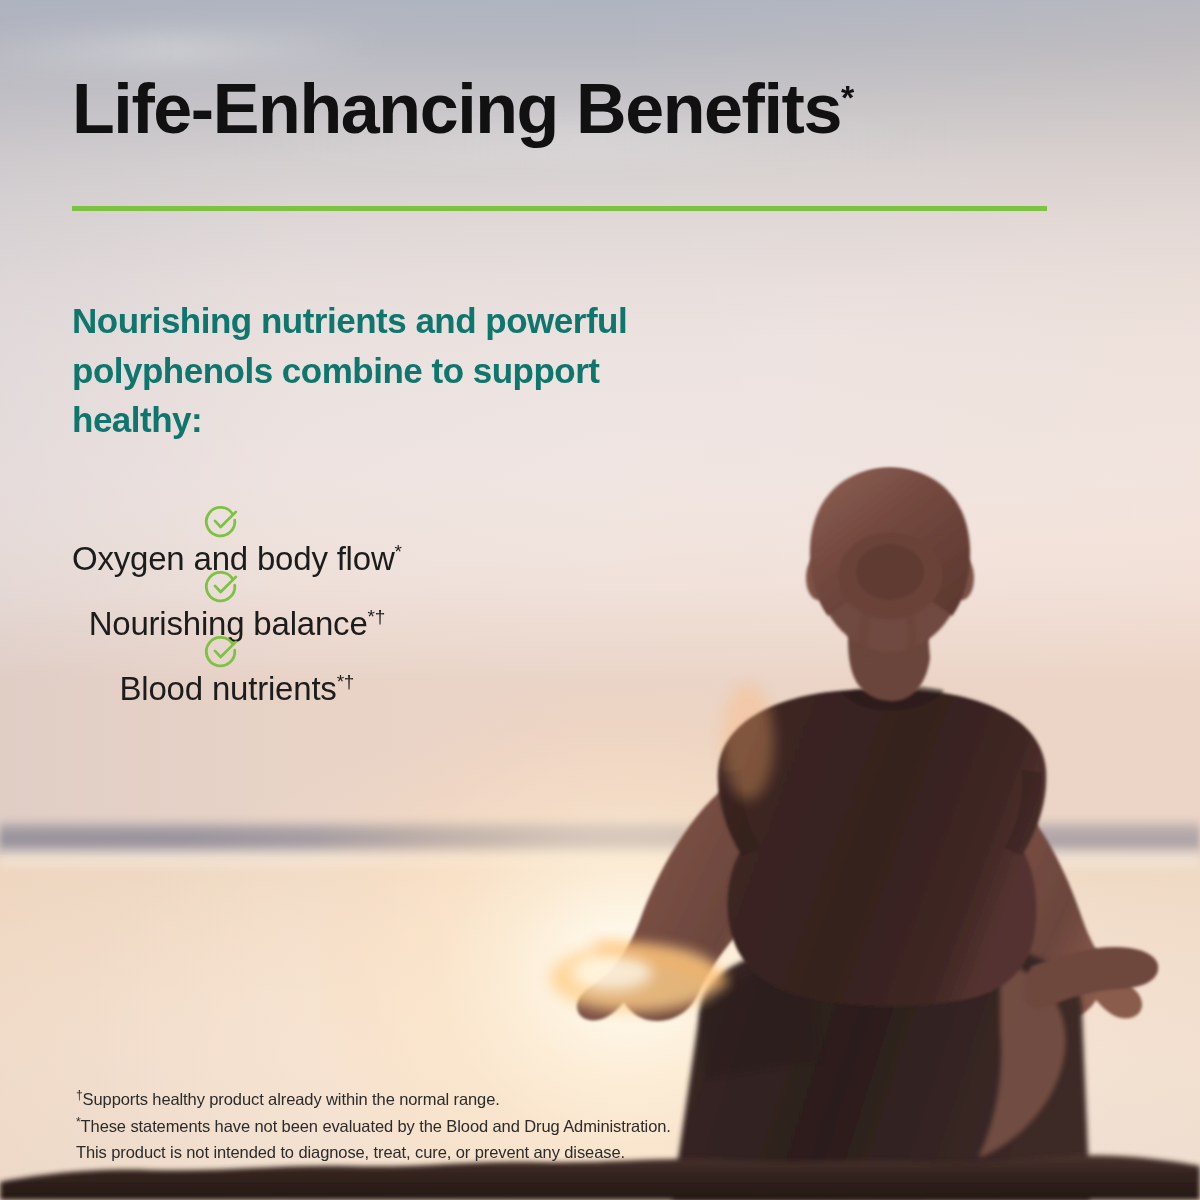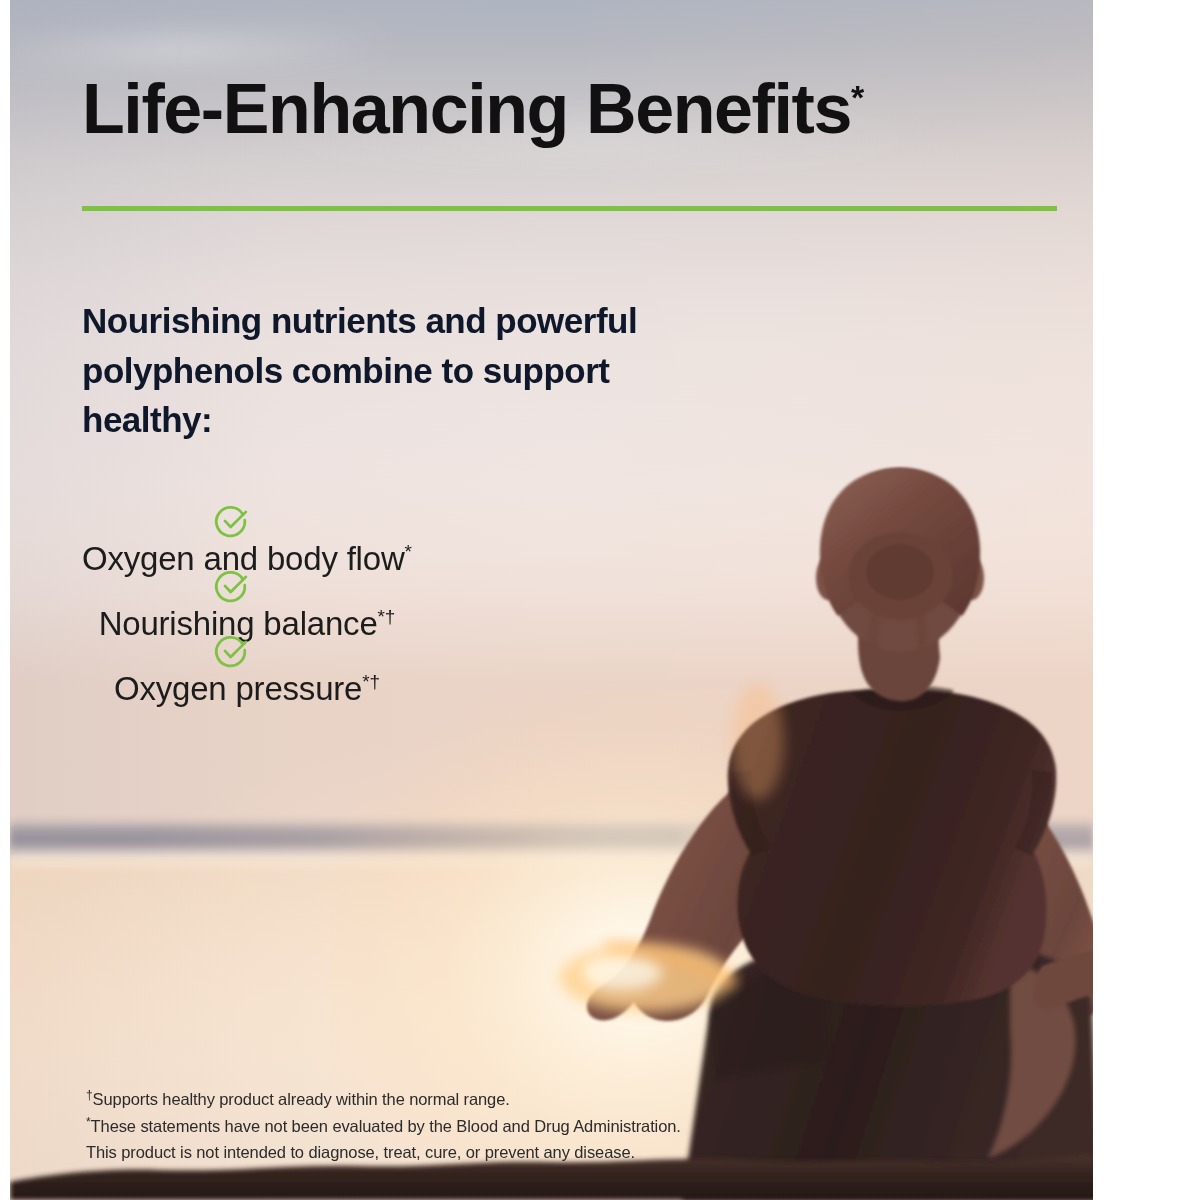--- a/index.html
+++ b/index.html
@@ -3,26 +3,25 @@
 <meta charset="utf-8">
 <style>
   html, body {
     margin: 0;
     padding: 0;
     background: #ffffff;
   }
 
   #poster {
     position: relative;
-    width: 1083px;
+    width: 1200px;
     height: 1200px;
     overflow: hidden;
     font-family: "Liberation Sans", sans-serif;
     background: #efe6e2;
-    margin-left: 10px;
   }
 
   
 
   .layer {
     position: absolute;
     inset: 0;
     pointer-events: none;
   }
 
@@ -234,21 +233,21 @@
 
   .subhead {
     position: absolute;
     left: 72px;
     top: 296px;
     margin: 0;
     font-size: 35px;
     line-height: 1.42;
     font-weight: 700;
     letter-spacing: -0.5px;
-    color: #0f172a;
+    color: #0f766e;
     max-width: 640px;
   }
 
   .benefits {
     position: absolute;
     left: 72px;
     top: 502px;
     margin: 0;
     padding: 0;
     list-style: none;
@@ -513,21 +512,21 @@
       <span class="benefit-label"><span>Nourishing balance</span><span class="sup">*†</span></span>
     </li>
 
     <li class="benefit-row">
       <span class="check-icon">
         <svg viewBox="0 0 40 40" width="38" height="38" aria-hidden="true">
           <path d="M31.5 13.2 A15 15 0 1 0 33.4 19.1" fill="none" stroke="#7dc242" stroke-width="2.9" stroke-linecap="round"></path>
           <path d="M12.6 19.9 L18.6 26.3 L34.6 10.4" fill="none" stroke="#7dc242" stroke-width="2.9" stroke-linecap="round" stroke-linejoin="round"></path>
         </svg>
       </span>
-      <span class="benefit-label"><span>Oxygen pressure</span><span class="sup">*†</span></span>
+      <span class="benefit-label"><span>Blood nutrients</span><span class="sup">*†</span></span>
     </li>
 
   </ul>
 
   <ul class="footnotes">
     <li class="footnote"><span class="sup">†</span><span>Supports healthy product already within the normal range.</span></li>
     <li class="footnote"><span class="sup">*</span><span>These statements have not been evaluated by the Blood and Drug Administration.</span></li>
     <li class="footnote"><span>This product is not intended to diagnose, treat, cure, or prevent any disease.</span></li>
   </ul>
 

